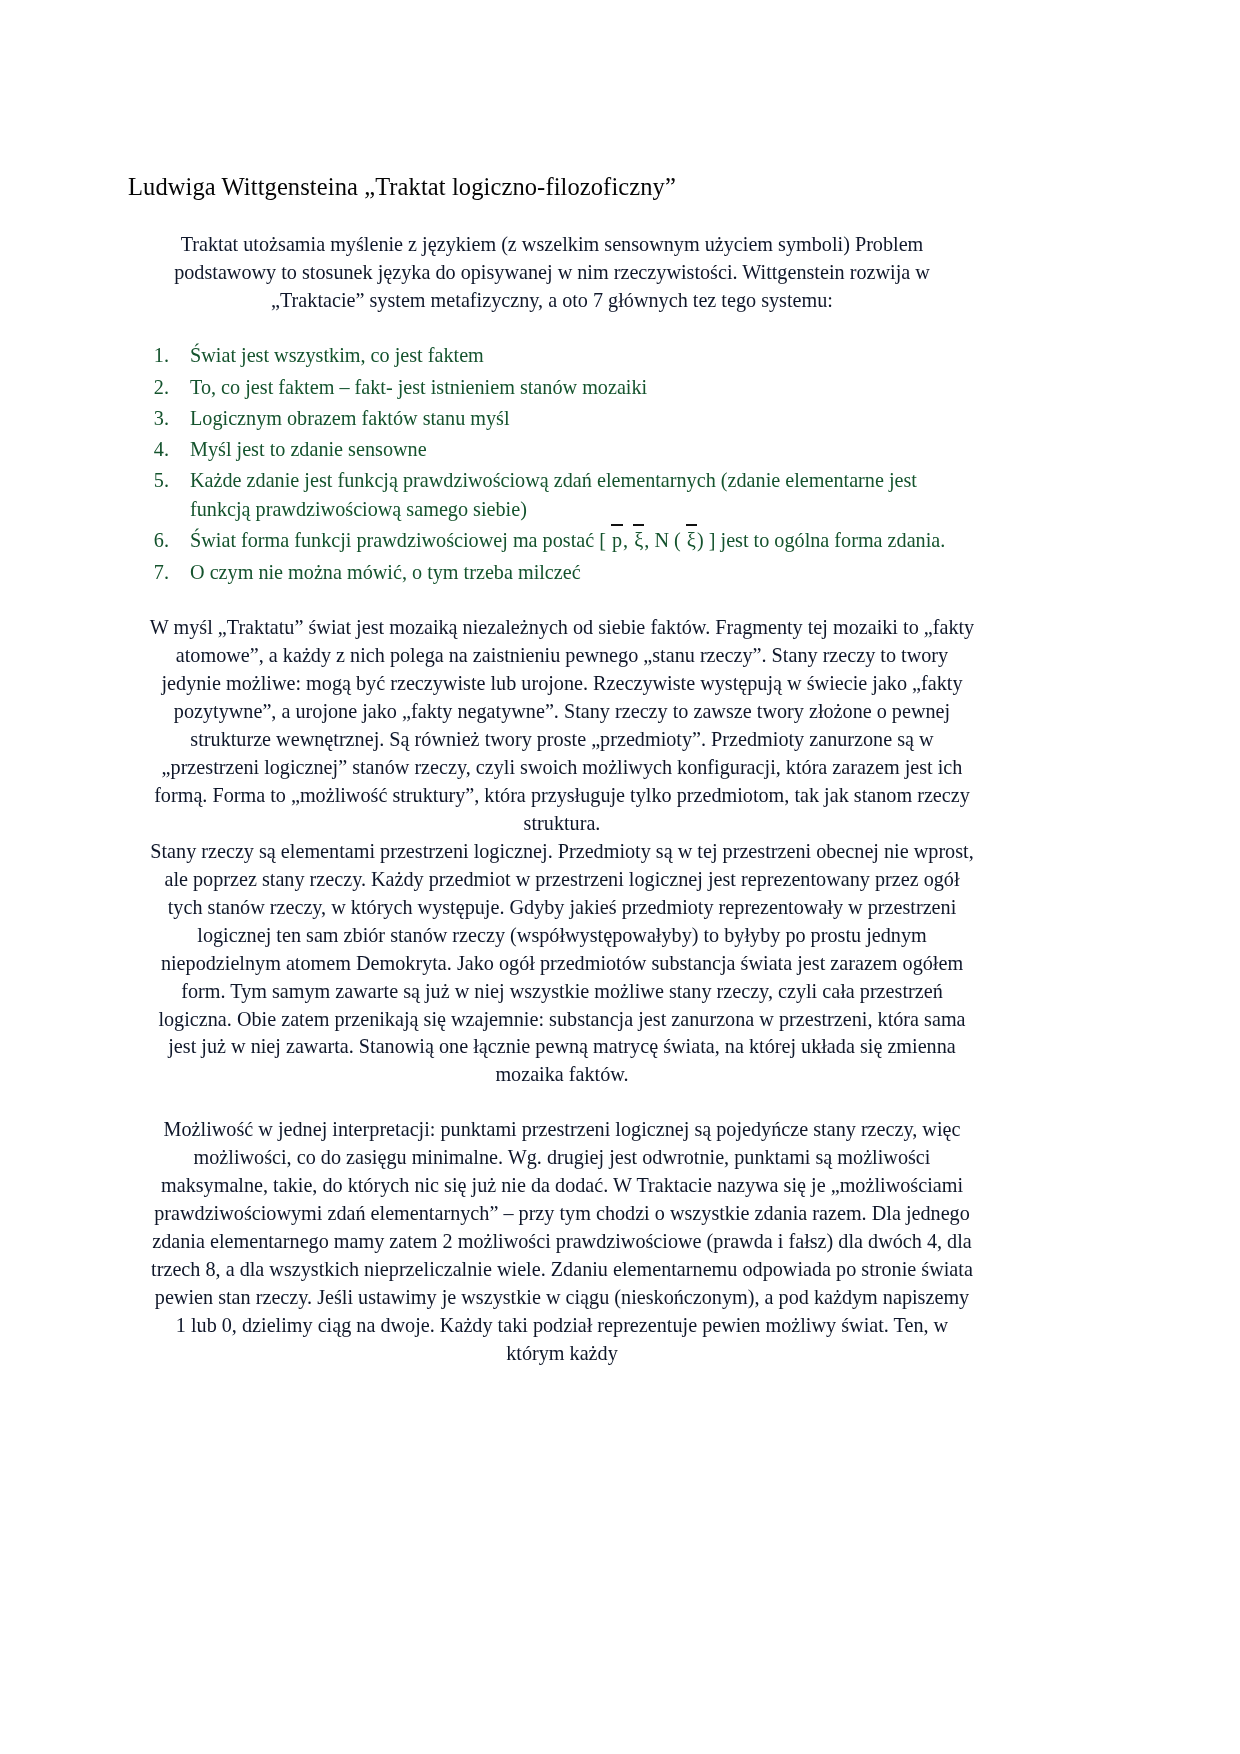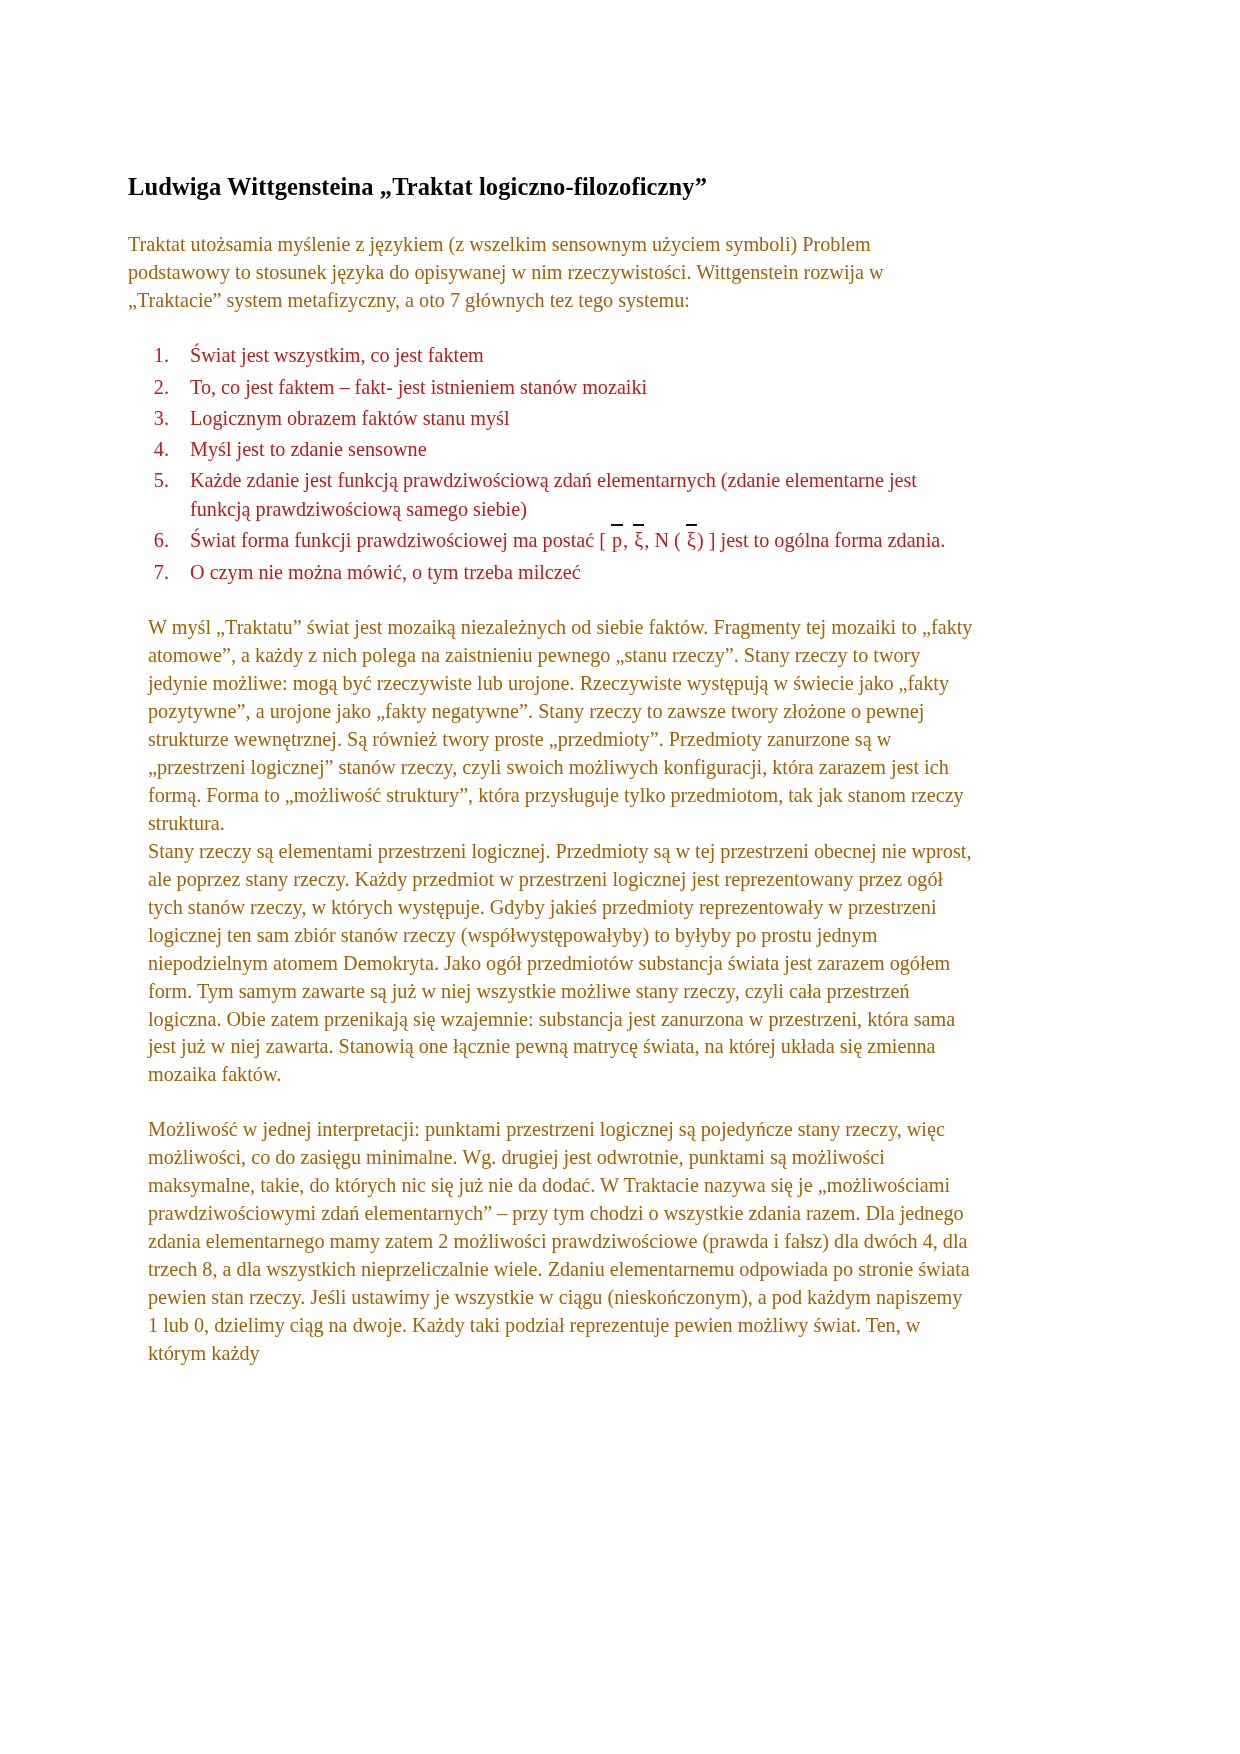--- a/index.html
+++ b/index.html
@@ -19,47 +19,47 @@
     -webkit-font-smoothing: none;
   }
   .content {
     position: absolute;
     left: 128px;
     top: 172px;
     width: 848px;
   }
   h1.doc-title {
     font-size: 24.5px;
-    font-weight: bold;
+    font-weight: normal;
     letter-spacing: 0.1px;
     margin: 0 0 30px 0;
     line-height: 1.2;
     color: #050505;
   }
   p.para {
     font-size: 20.2px;
     line-height: 1.385;
     margin: 0 0 26px 0;
-    text-align: left;
-    color: #a16207;
+    text-align: center;
+    color: #0f172a;
   }
   p.para.tight {
     margin-bottom: 0;
   }
   ol.theses {
     margin: 0 0 28px 0;
     padding: 0 0 0 46px;
     font-size: 20.2px;
     line-height: 1.40;
     list-style-position: outside;
   }
   ol.theses > li {
     margin: 0 0 3px 0;
     padding-left: 16px;
-    color: #b91c1c;
+    color: #14532d;
   }
   ol.theses > li::marker {
     font-size: 20.2px;
   }
   .ovl {
     display: inline-block;
     position: relative;
     padding: 0 1px;
   }
   .ovl::before {

